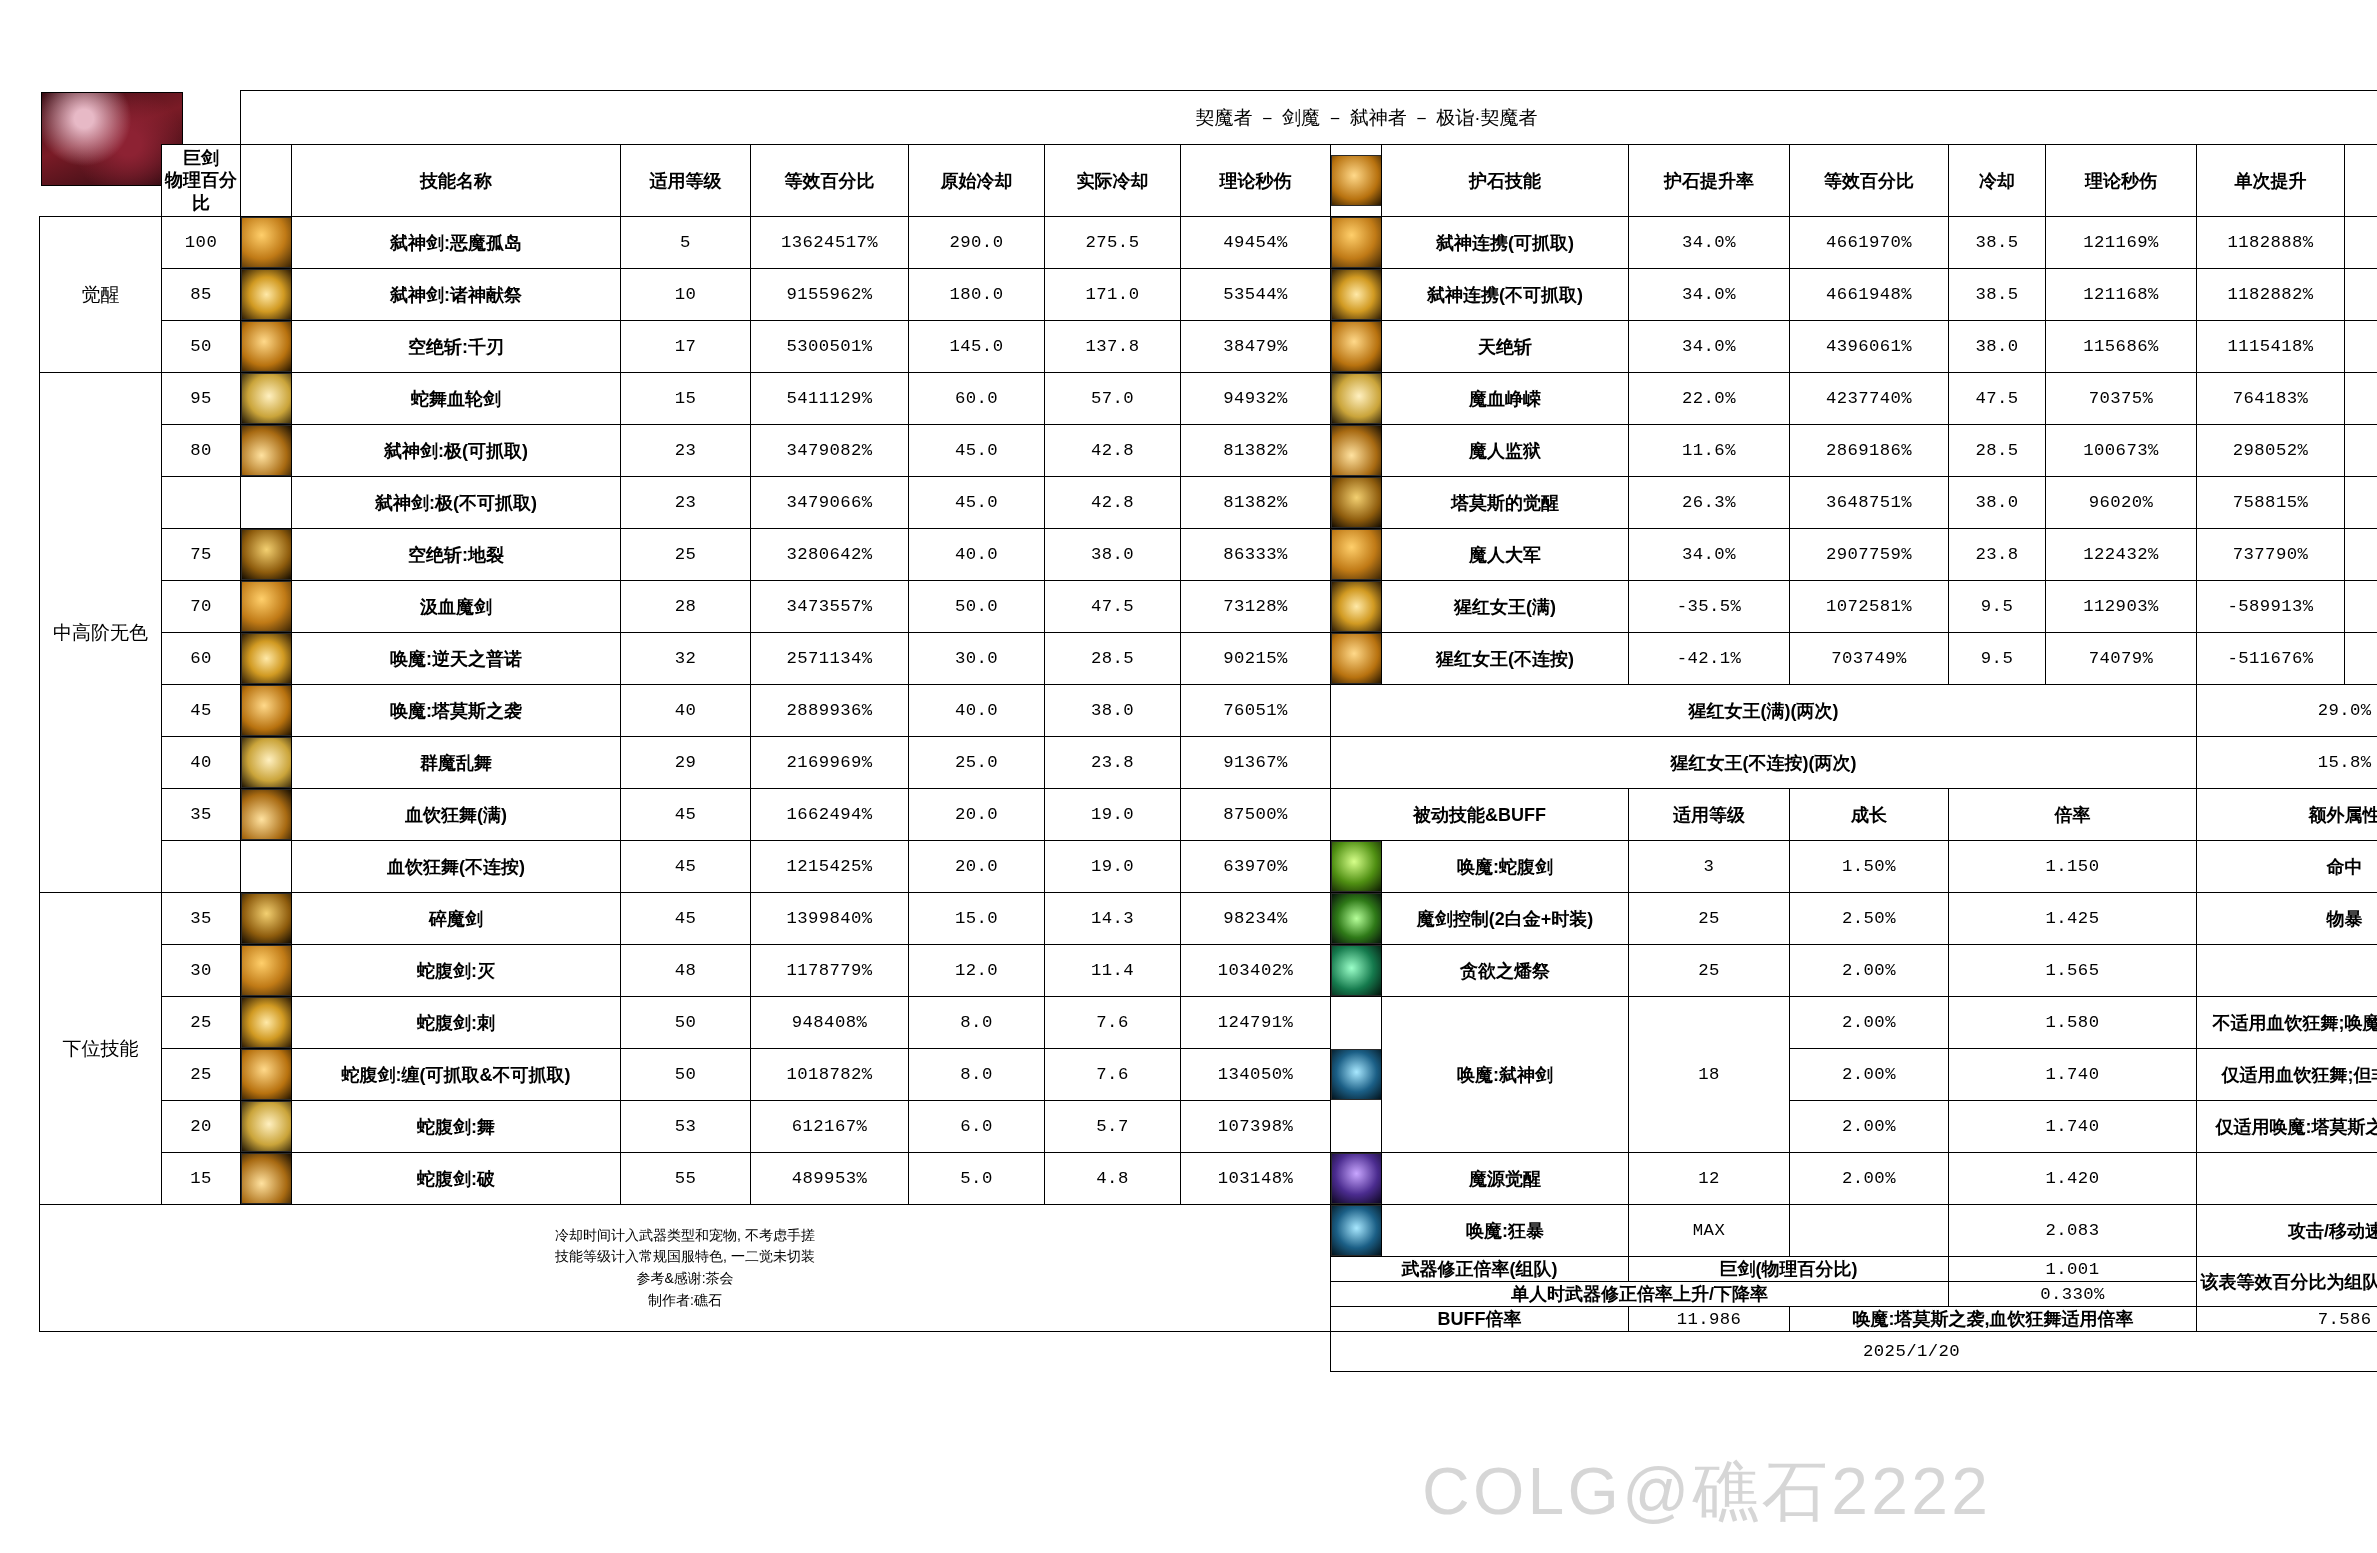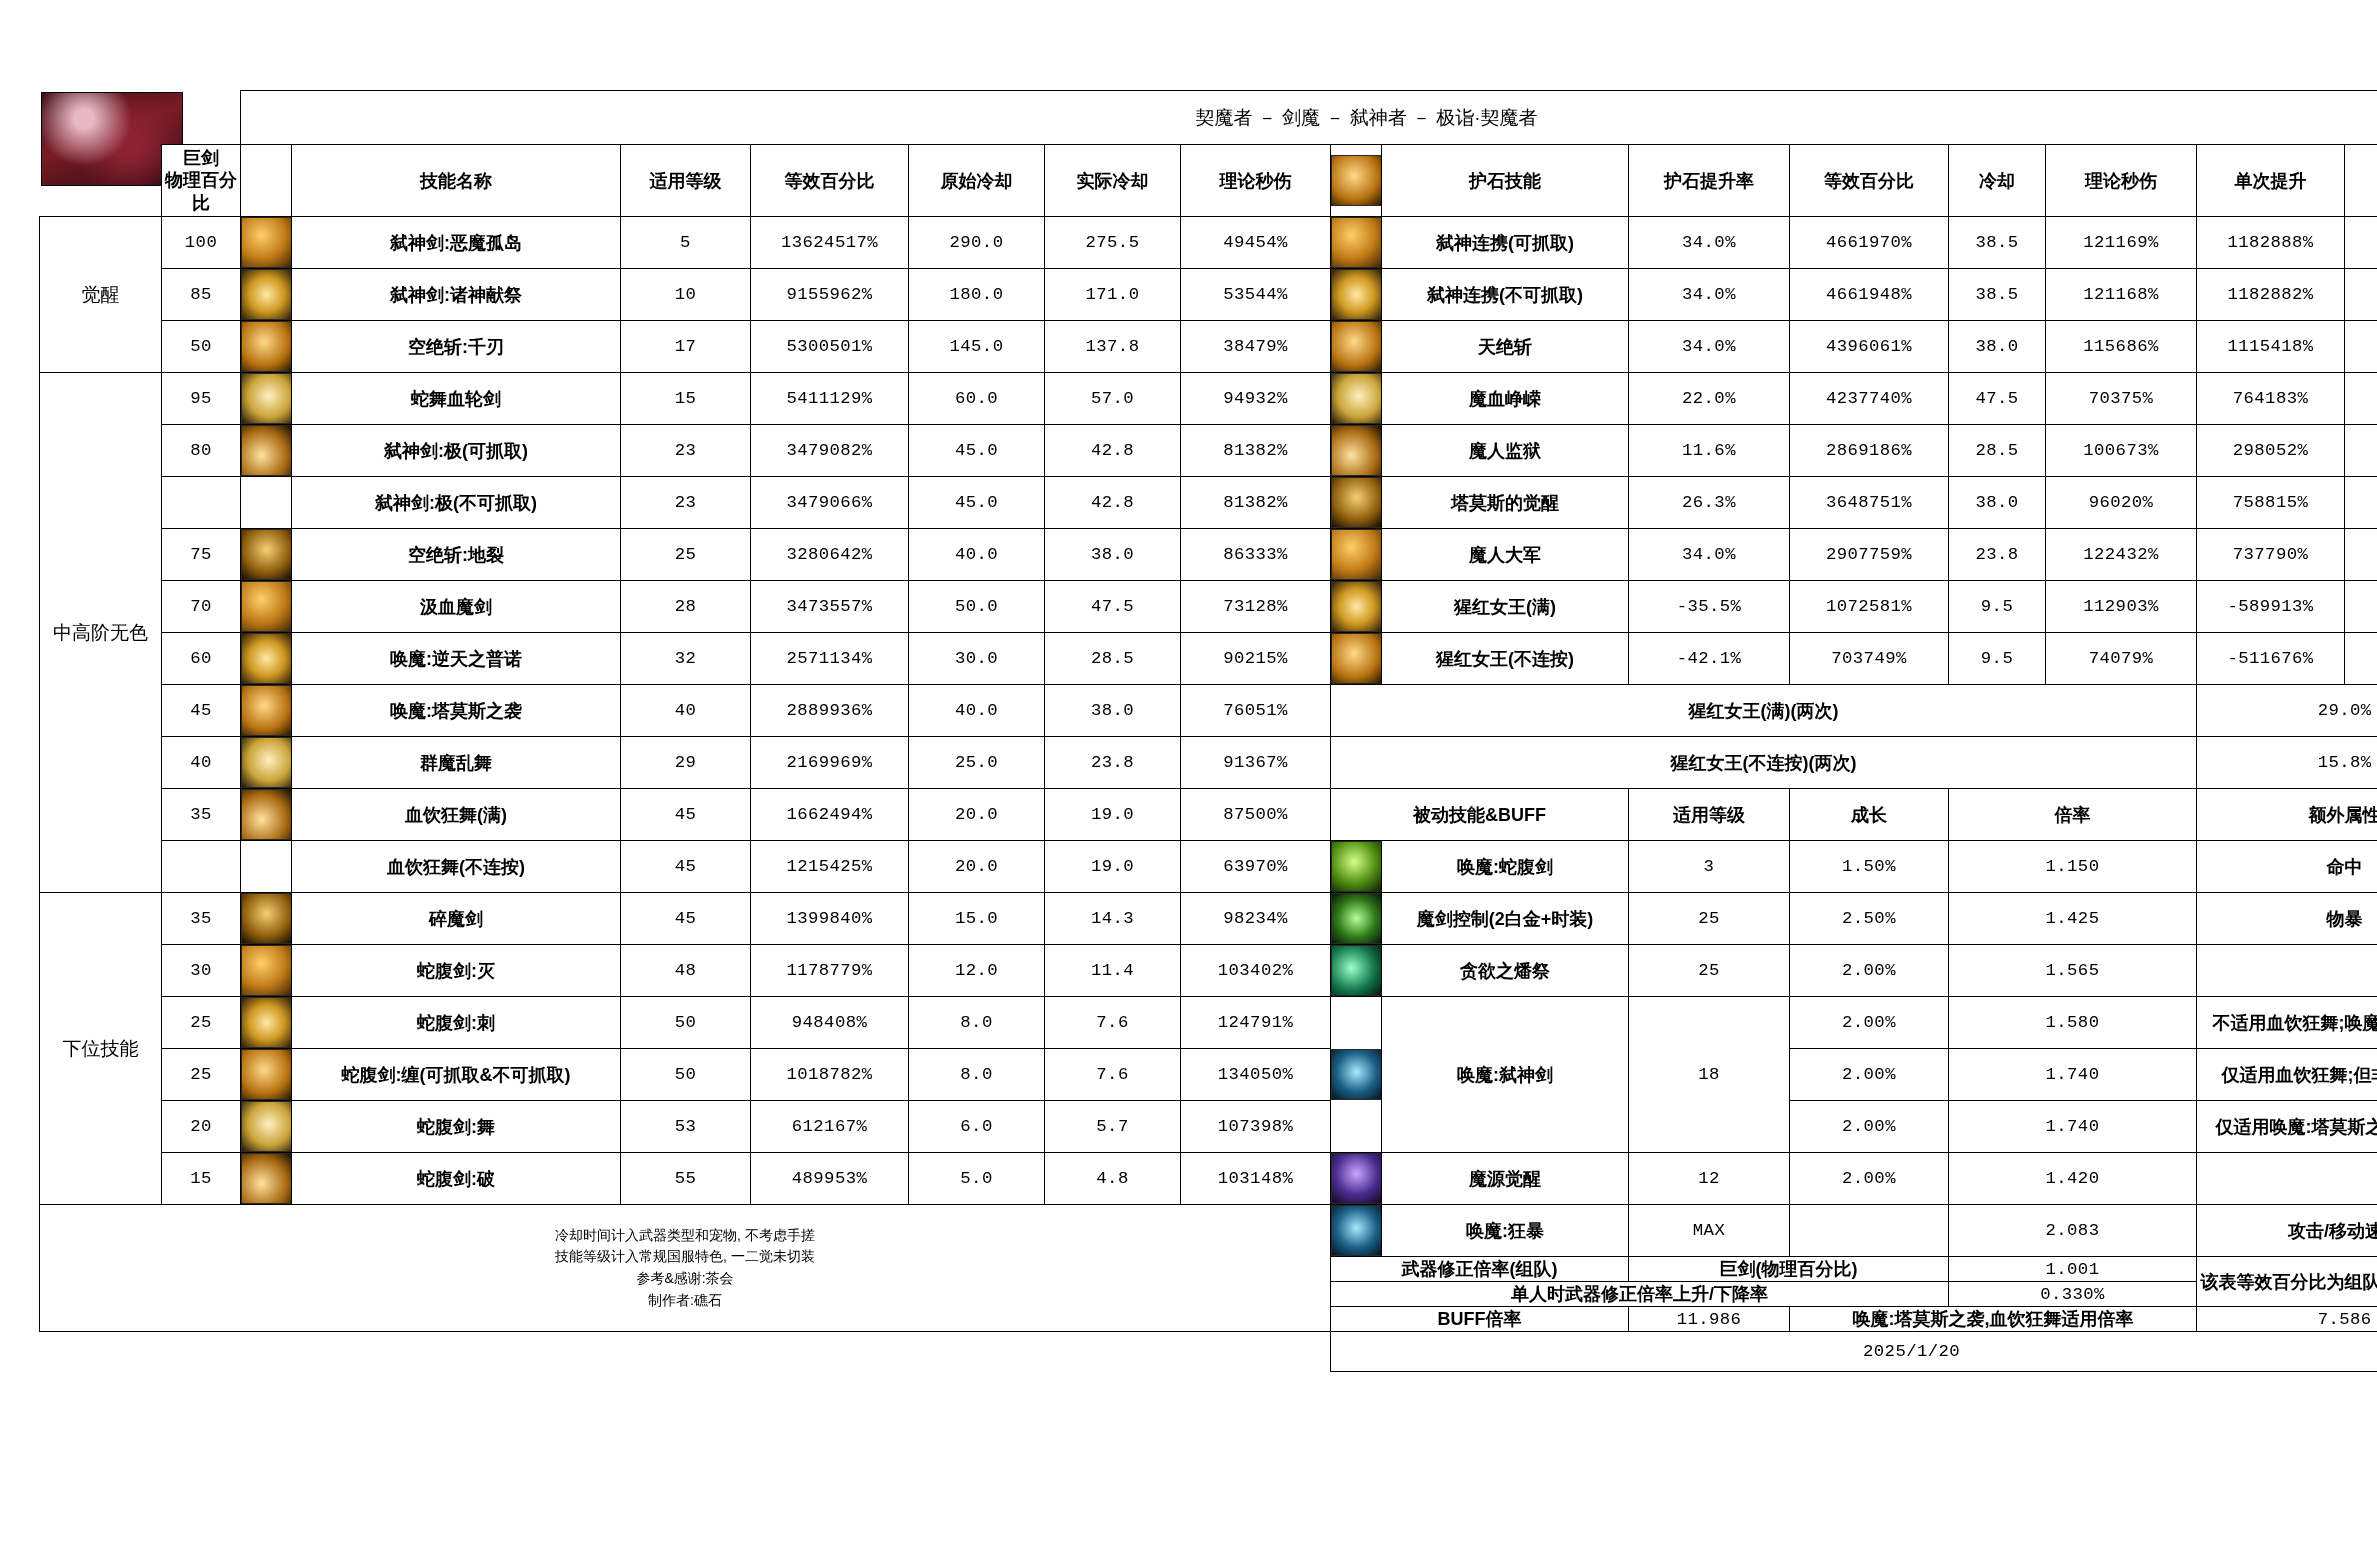--- a/index.html
+++ b/index.html
@@ -504,14 +504,15 @@
       <td colspan="3" class="name">唤魔:塔莫斯之袭,血饮狂舞适用倍率</td>
       <td colspan="2" class="num">7.586</td>
     </tr>
     <tr>
       <td colspan="9" style="border:none;background:transparent;"></td>
       <td colspan="8" class="num" style="height:39px;">2025/1/20</td>
     </tr>
   </tbody>
     </table>
 
+  <div class="wm">COLG@礁石2222</div>
 </div>
 
 
 </body></html>

